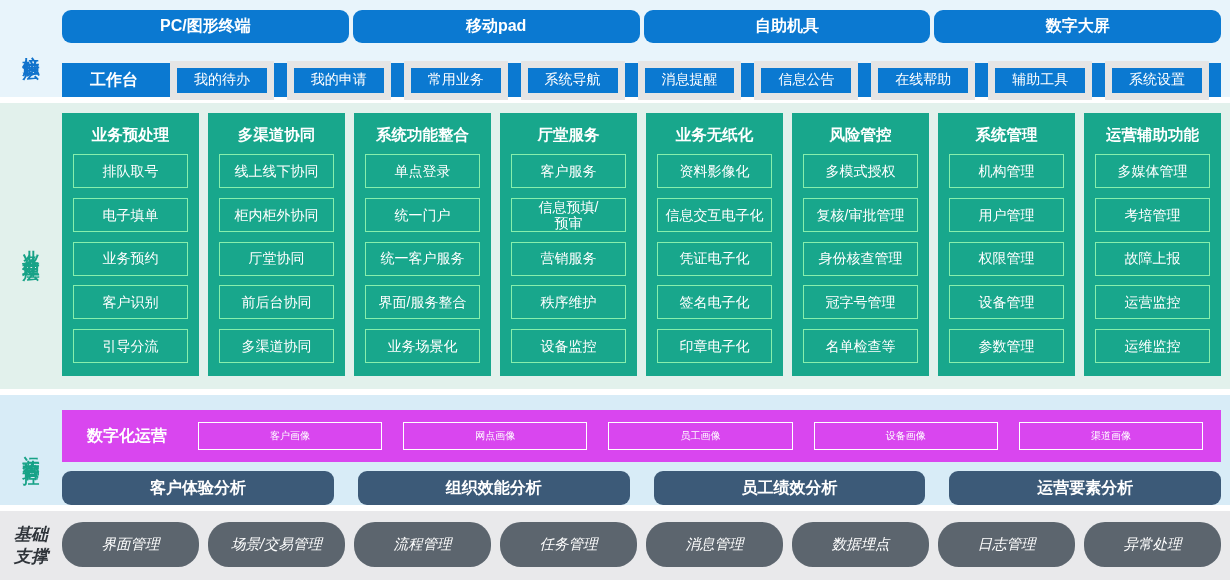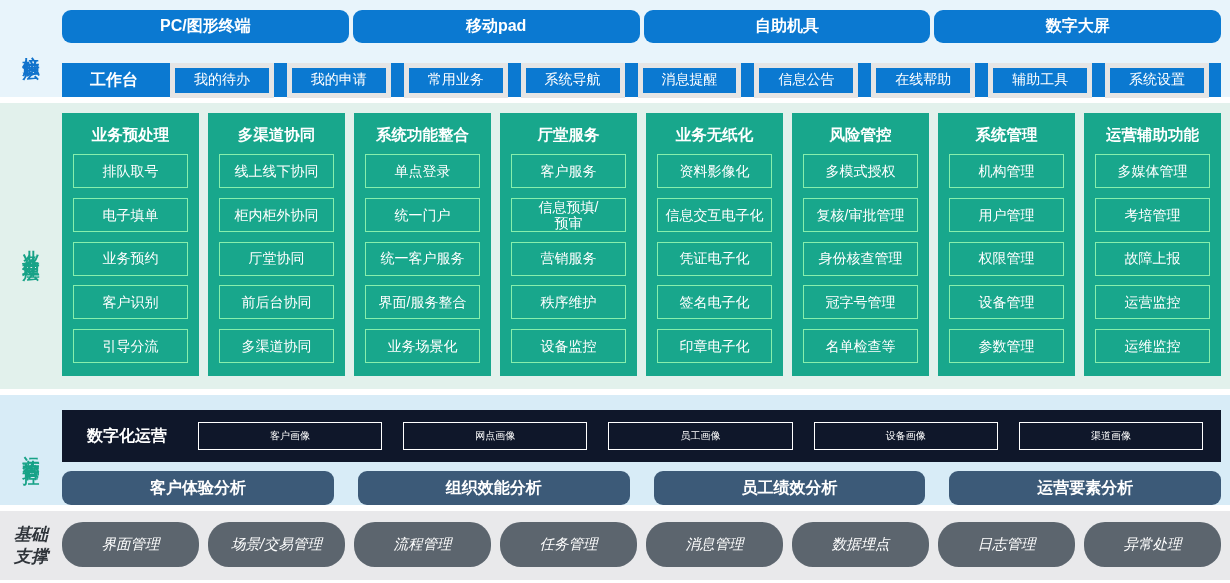--- a/index.html
+++ b/index.html
@@ -25,34 +25,34 @@
 
   .content{flex:1;display:flex;flex-direction:column;padding-right:9px;min-width:0;}
 
   
   .channels{display:flex;gap:4px;margin-top:10px;height:37px;}
   .channel{flex:1;background:#0b79d1;border-radius:9px;color:#fff;font-weight:bold;font-size:16px;
            display:flex;align-items:center;justify-content:center;}
   .workbench{margin-top:20px;height:34px;background:#0b79d1;display:flex;align-items:center;padding:0 4px;}
   .wb-label{flex:0 0 96px;text-align:center;color:#fff;font-weight:bold;font-size:16px;}
   .wb-items{flex:1;display:flex;gap:13px;padding:0 8px;}
-  .wb-item{flex:1;height:25px;border:5px solid #e5e5e5;color:#fff;font-size:14px;
+  .wb-item{flex:1;height:25px;border:7px solid #e5e5e5;color:#fff;font-size:14px;
            display:flex;align-items:center;justify-content:center;white-space:nowrap;}
 
   
   .cols{flex-direction:row;gap:9px;padding-top:10px;padding-bottom:13px;}
   .col{flex:1;background:#18a78c;display:flex;flex-direction:column;padding:8px 11px 13px;min-width:0;}
   .col-title{color:#fff;font-weight:bold;font-size:15.5px;text-align:center;height:28px;line-height:28px;white-space:nowrap;}
   .col-items{flex:1;display:flex;flex-direction:column;justify-content:space-between;margin-top:5px;}
   .col-item{height:34px;border:1px solid #86efac;color:#fff;font-size:14px;box-sizing:border-box;
             display:flex;align-items:center;justify-content:center;text-align:center;
             line-height:1.15;padding:0 2px;white-space:pre-line;}
 
   
-  .digital-bar{margin-top:15px;height:36px;background:#0f172a;display:flex;align-items:center;padding:12px 6px;}
+  .digital-bar{margin-top:15px;height:36px;background:#d946ef;display:flex;align-items:center;padding:12px 6px;}
   .digital-label{flex:0 0 118px;text-align:center;color:#fff;font-weight:bold;font-size:16px;}
   .digital-items{flex:1;display:flex;gap:21px;padding:0 12px;}
   .digital-item{flex:1;height:26px;border:1px solid #fff;color:#fff;font-size:10px;
                 display:flex;align-items:center;justify-content:center;}
   .analysis-row{margin-top:9px;display:flex;gap:24px;height:43px;}
   .analysis-box{flex:1;background:#3c5a78;border-radius:9px;color:#fff;font-weight:bold;font-size:16px;
                 display:flex;align-items:center;justify-content:center;}
 
   
   .band-foundation .content{flex-direction:row;gap:9px;padding-top:11px;align-items:flex-start;}

